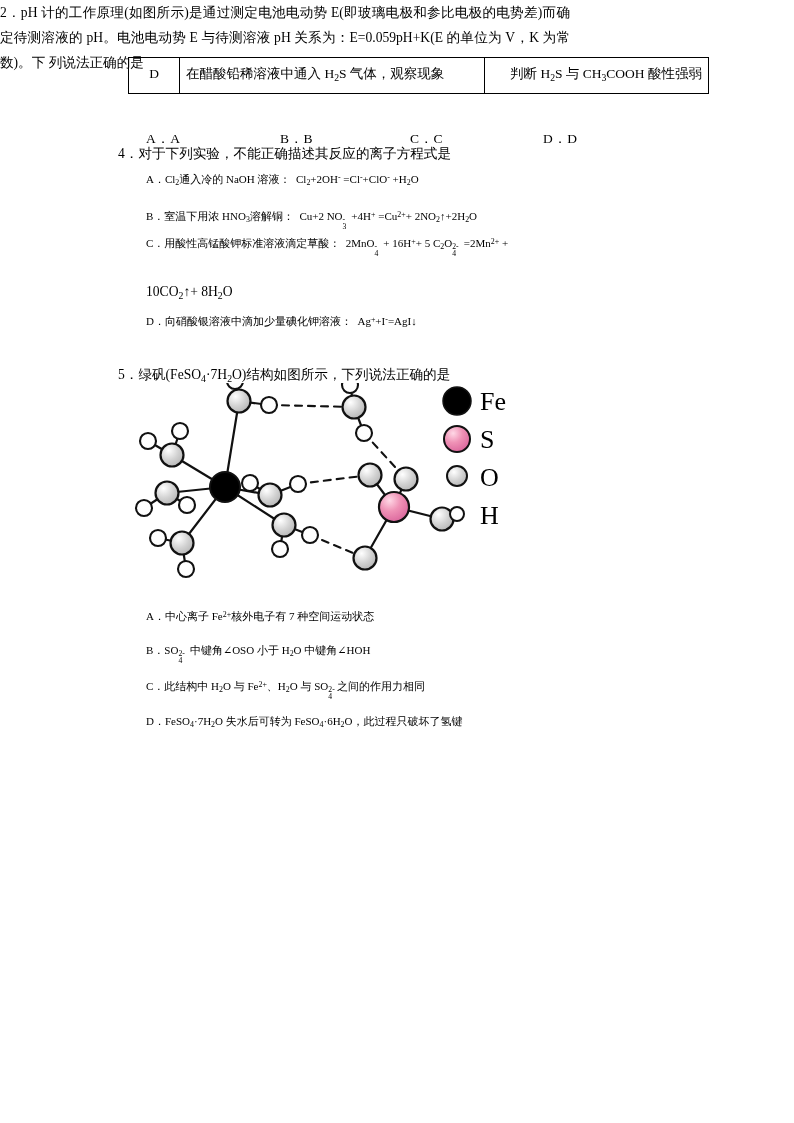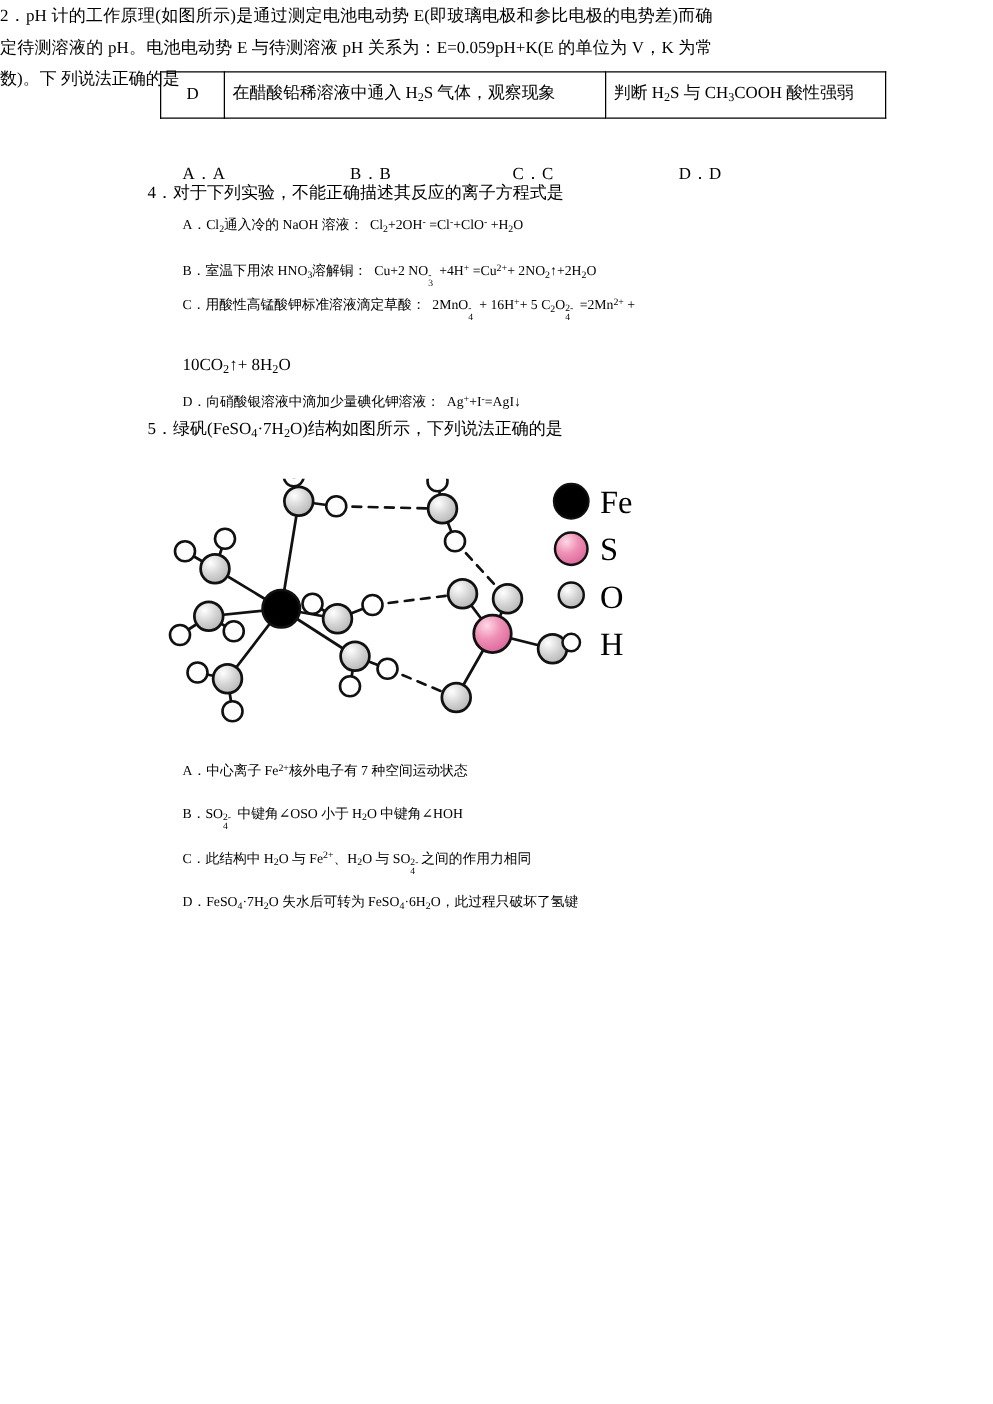--- a/index.html
+++ b/index.html
@@ -34,21 +34,21 @@
   .exp-table td {
     border: 1.6px solid #000;
     padding: 7px 6px 9px 6px;
     font-size: 13.5px;
     line-height: 1.35;
     vertical-align: middle;
     white-space: nowrap;
   }
   .c-label  { width: 38px; text-align: center; font-family: "Liberation Serif", serif; }
   .c-oper   { width: 292px; text-align: left; padding-left: 10px; }
-  .c-goal   { width: 211px; text-align: left; padding-left: 10px; }
+  .c-goal   { width: 211px; text-align: right; padding-left: 10px; }
 
   
   .answer-row {
     position: absolute;
     left: 128px;
     top: 109px;
     width: 541px;
     height: 24px;
     margin-top: 21px;
   }
@@ -86,21 +86,21 @@
 
   
   #q4-stem { top: 143px; }
   #q4-a    { top: 172px; }
   #q4-b    { top: 209px; }
   #q4-c    { top: 236px; }
   #q4-c2   { top: 284px; }
   #q4-d    { top: 314px; }
 
   
-  #q5-stem { top: 332px; }
+  #q5-stem { top: 364px; }
   #q5-a    { top: 609px; }
   #q5-b    { top: 643px; }
   #q5-c    { top: 679px; }
   #q5-d    { top: 714px; }
 
   
   #q6-stem {
     left: 118px;
     top: 755px;
     width: 570px;

